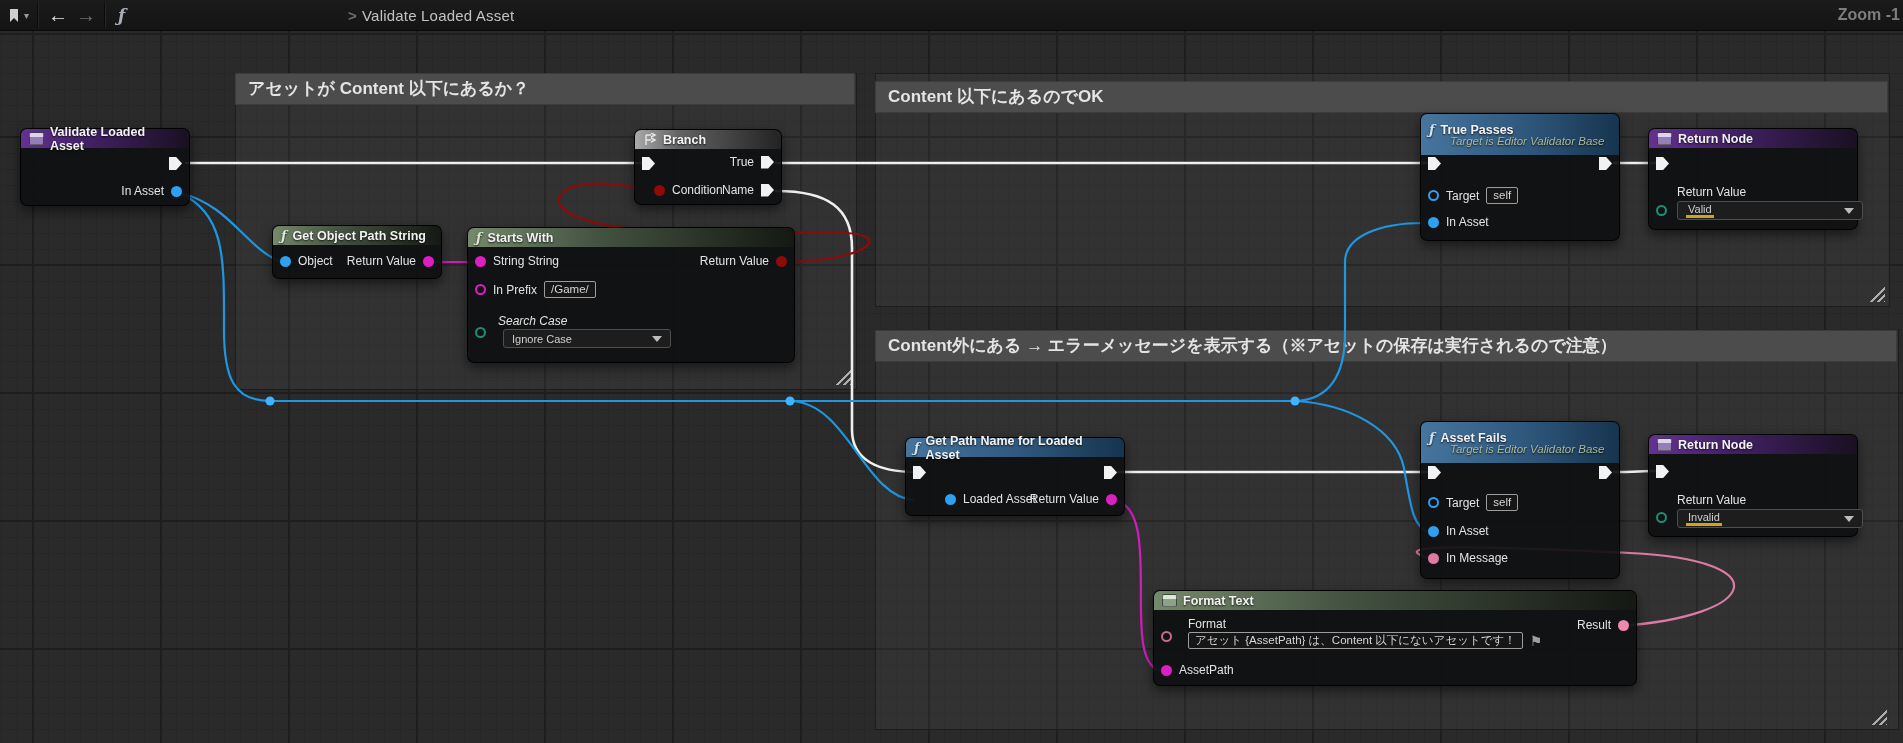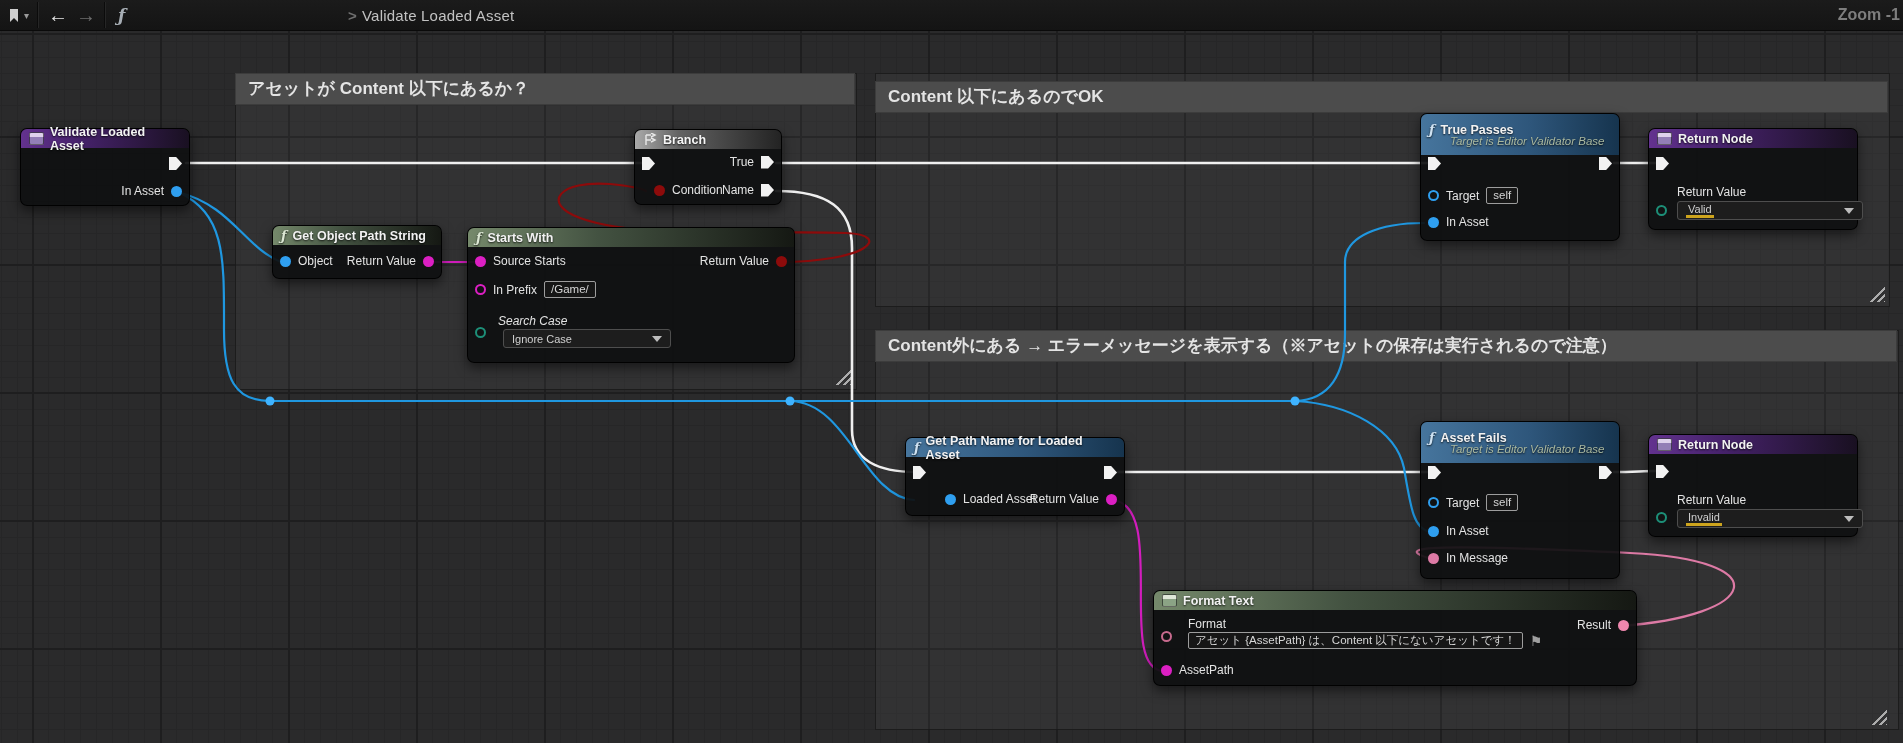--- a/index.html
+++ b/index.html
@@ -134,21 +134,21 @@
     </div>
   </div>
 
   <div class="node" style="left:467px;top:227px;width:326px;height:134px;">
     <div class="nhead h-green">
       <span class="ficon" style="color:#dce8d4;">ƒ</span>
       <span>Starts With</span>
     </div>
     <div class="prow" style="left:7px;top:26px;">
       <span class="pc" style="background:#dc1fc3;"></span>
-      <span>Source Starts</span>
+      <span>String String</span>
     </div>
     <div class="prow r" style="right:7px;top:26px;">
       <span class="pc" style="background:#8d0b0b;"></span>
       <span>Return Value</span>
     </div>
     <div class="prow" style="left:7px;top:53px;">
       <span class="pc hollow" style="border-color:#dc1fc3;"></span>
       <span>In Prefix</span>
       <span class="vbox">/Game/</span>
     </div>

